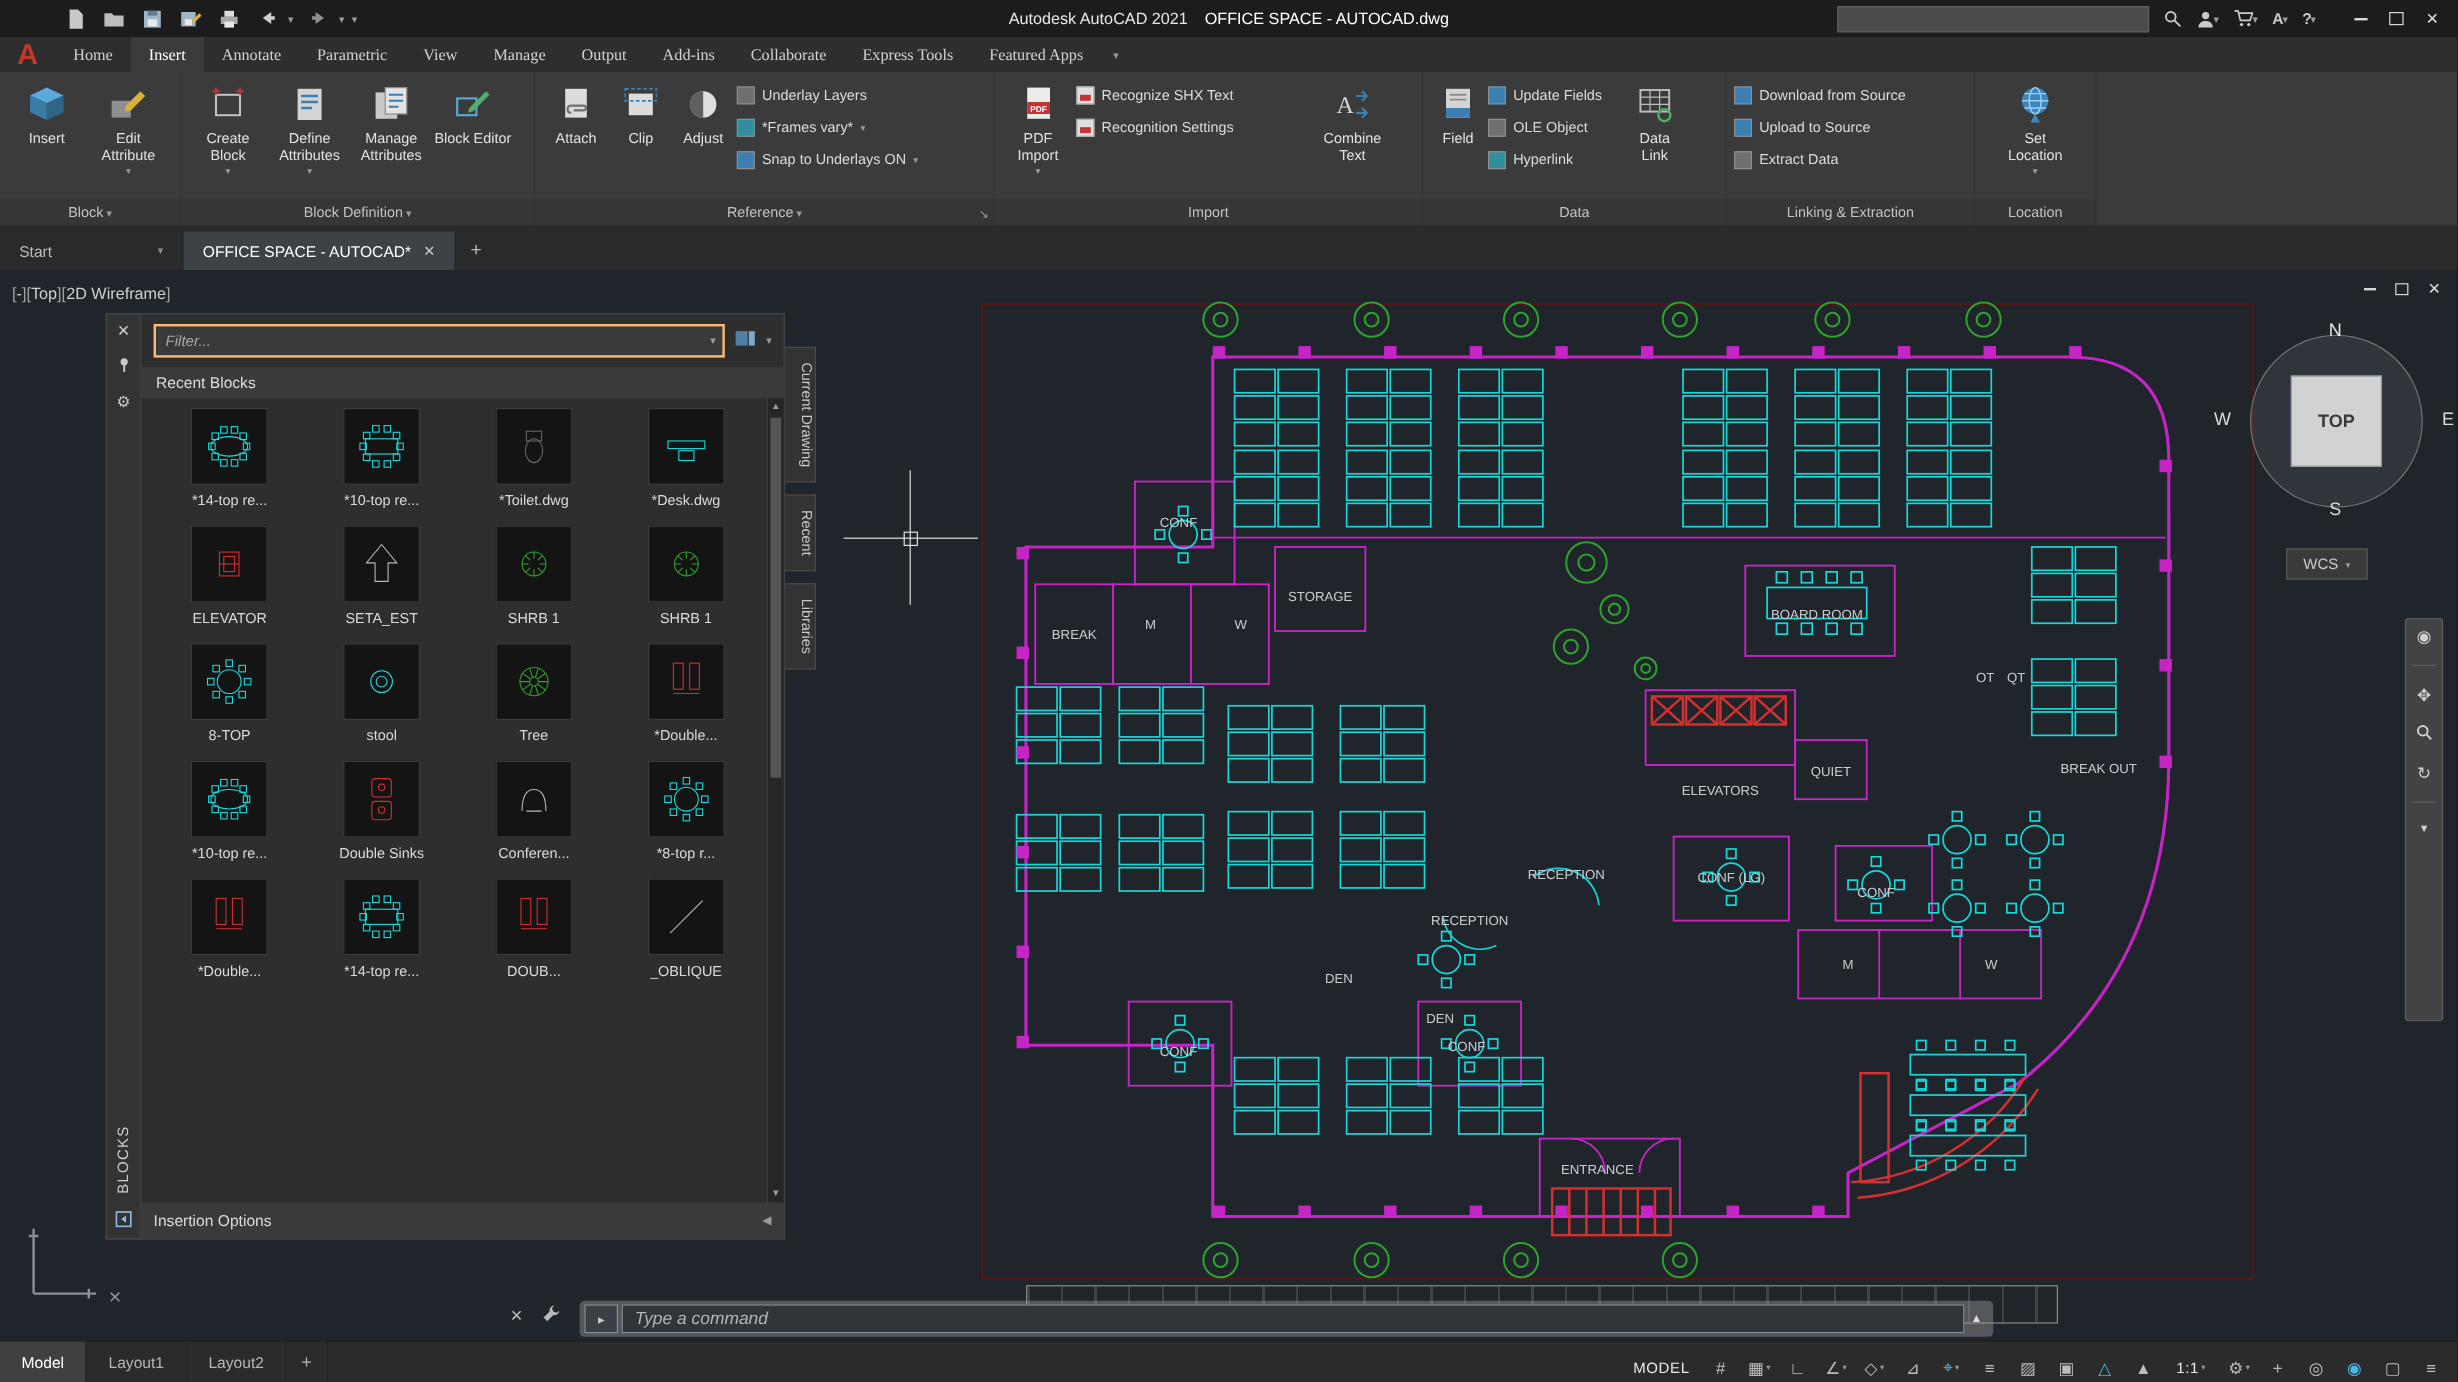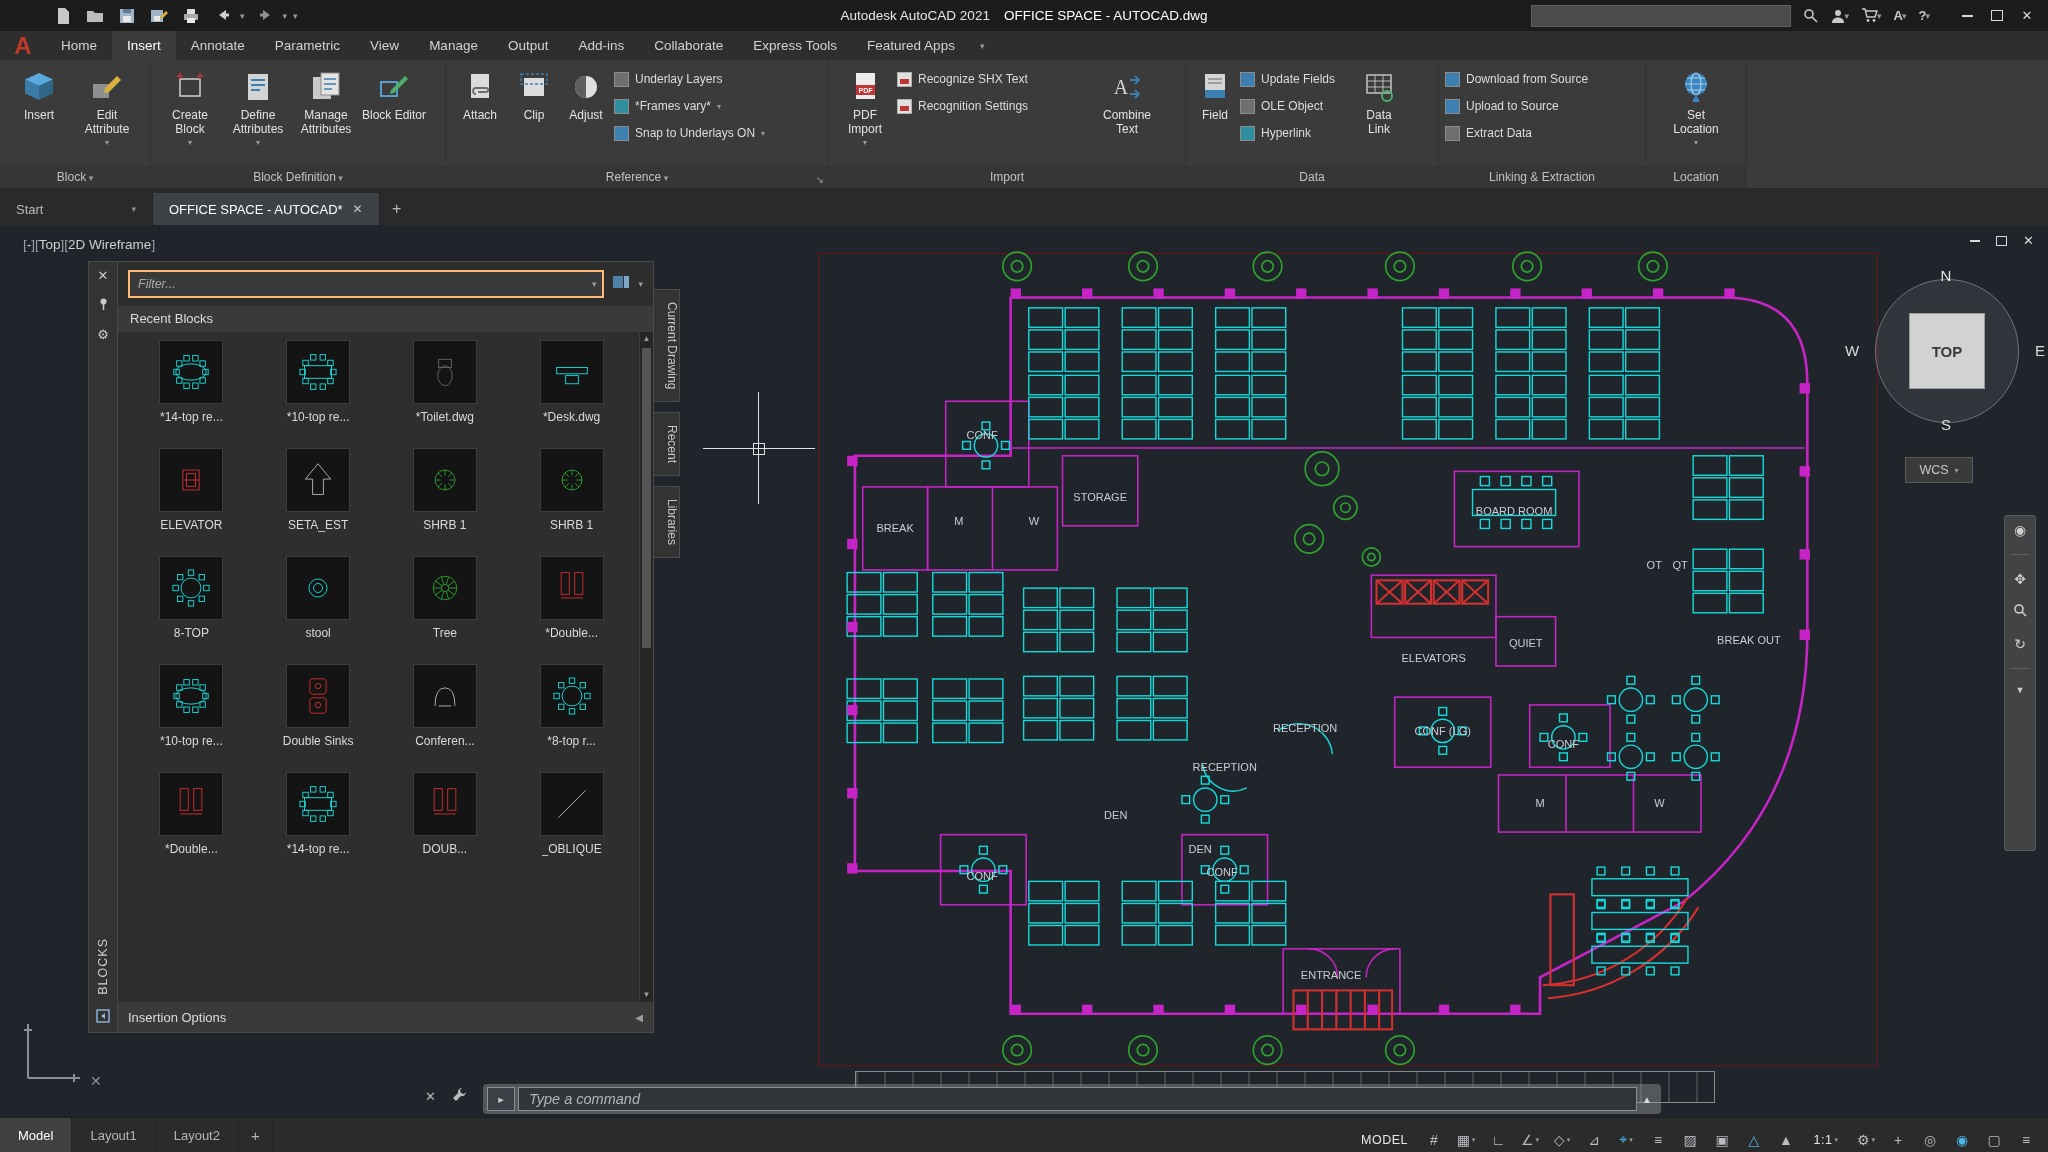--- a/index.html
+++ b/index.html
@@ -20,21 +20,21 @@
   .searchbox input::placeholder{color:#b9b9b9;font-style:italic;}
   .tbico{color:#c9c9c9;font-size:13px;display:flex;align-items:center;gap:3px;}
   .winctl{display:flex;margin-left:10px;}
   .winctl .wbtn{width:30px;height:26px;display:flex;align-items:center;justify-content:center;color:#d9d9d9;font-size:13px;}
   .wmin{width:11px;height:2px;background:#d9d9d9;}
   .wmax{width:10px;height:9px;border:1.5px solid #d9d9d9;}
   
   .menubar{position:absolute;left:0;top:31px;width:2048px;height:29px;background:#2e2e2e;display:flex;align-items:center;}
   .logo{width:46px;height:29px;display:flex;align-items:center;justify-content:center;
         color:#c0392b;font-size:24px;font-weight:bold;}
-  .menutab{padding:0 15px;height:29px;line-height:29px;font-size:13.5px;color:#d2d2d2;cursor:default;}
+  .menutab{padding:0 15px;height:29px;line-height:29px;font-size:13.5px;color:#d2d2d2;cursor:default;font-family:Liberation Serif, serif;}
   .menutab.active{background:#3b3b3b;color:#ffffff;}
   .ribbon-opt{color:#9a9a9a;font-size:9px;padding:0 10px;}
   
   .ribbon{position:absolute;left:0;top:60px;width:2048px;height:128px;background:#3b3b3b;display:flex;border-bottom:1px solid #262626;}
   .rpanel{position:relative;height:128px;border-right:1px solid #333;display:flex;flex-direction:column;}
   .rbody{flex:1;display:flex;align-items:flex-start;padding:4px 6px 0 6px;gap:2px;}
   .plabel{height:22px;line-height:22px;text-align:center;font-size:12px;color:#c2c2c2;background:#363636;}
   .plabel.has-arrow::after{content:" ▾";font-size:9px;color:#9a9a9a;}
   .dlg{position:absolute;right:4px;bottom:3px;font-size:10px;color:#9a9a9a;}
   .bigbtn{width:66px;display:flex;flex-direction:column;align-items:center;padding-top:4px;cursor:default;}
@@ -52,21 +52,21 @@
   
   .filetabs{position:absolute;left:0;top:188px;width:2048px;height:37px;background:#2a2a2a;display:flex;align-items:flex-end;}
   .ftab{height:32px;display:flex;align-items:center;padding:0 16px;font-size:13px;color:#b9b9b9;gap:10px;border-right:1px solid #222;}
   .ftab.start{min-width:120px;justify-content:space-between;}
   .ftab.active{background:#3d4247;color:#ffffff;}
   .ftab .x{color:#c9c9c9;font-size:12px;}
   .ftab .chev{font-size:9px;color:#8f8f8f;}
   .addtab{width:34px;height:32px;display:flex;align-items:center;justify-content:center;color:#b9b9b9;font-size:16px;}
   
   .canvas{position:absolute;left:0;top:225px;width:2048px;height:892px;background:#1f252b;overflow:hidden;}
-  .vplabel{position:absolute;left:10px;top:12px;font-size:13.5px;color:#cfcfcf;z-index:5;margin-left:13px;}
+  .vplabel{position:absolute;left:10px;top:12px;font-size:13.5px;color:#cfcfcf;z-index:5;}
   .vpseg{cursor:default;}
   .vpseg::before{content:"[";color:#9aa0a6;}
   .vpseg::after{content:"]";color:#9aa0a6;}
   .dwgctl{position:absolute;right:14px;top:8px;display:flex;gap:16px;z-index:5;align-items:center;}
   .dwgctl .dbtn{color:#d9d9d9;font-size:13px;display:flex;align-items:center;justify-content:center;}
   .dmin{width:10px;height:2px;background:#d9d9d9;}
   .dmax{width:9px;height:8px;border:1.5px solid #d9d9d9;}
   
   .ch-h,.ch-v{position:absolute;background:#dde2e6;z-index:3;}
   .ch-h{left:703px;top:223px;width:112px;height:1px;}
@@ -80,21 +80,21 @@
   .prail .spacer{flex:1;}
   .blocks-vert{writing-mode:vertical-rl;transform:rotate(180deg);color:#cdcdcd;font-size:12.5px;letter-spacing:1px;}
   .pmain{flex:1;background:#2e2e2e;border:1px solid #4a4a4a;border-left:none;display:flex;flex-direction:column;}
   .pfilter{display:flex;align-items:center;gap:8px;padding:8px 10px;}
   .pfilter .fwrap{flex:1;display:flex;align-items:center;background:#3a3a3a;border:2px solid #fdba74;height:24px;padding:0 6px;}
   .pfilter input{flex:1;background:transparent;border:none;outline:none;color:#ccc;font-size:12.5px;font-style:italic;font-family:"Liberation Sans",sans-serif;}
   .pfilter input::placeholder{color:#a9a9a9;font-style:italic;}
   .pfilter .chev{color:#9a9a9a;font-size:9px;}
   .psection{height:26px;line-height:26px;background:#3a3a3a;color:#dcdcdc;font-size:13px;padding-left:12px;}
   .pgridwrap{flex:1;display:flex;}
-  .pgrid{flex:1;display:grid;grid-template-columns:repeat(4,1fr);align-content:start;padding:8px 4px 0 10px;row-gap:24px;}
+  .pgrid{flex:1;display:grid;grid-template-columns:repeat(4,1fr);align-content:start;padding:8px 4px 0 10px;row-gap:14px;}
   .bcell{display:flex;flex-direction:column;align-items:center;gap:6px;}
   .bthumb{width:62px;height:62px;background:#141414;border:1px solid #3c3c3c;display:flex;align-items:center;justify-content:center;}
   .blabel2{font-size:12px;color:#dadada;max-width:110px;white-space:nowrap;overflow:hidden;text-overflow:ellipsis;}
   .pscroll{width:13px;background:#262626;border-left:1px solid #3c3c3c;display:flex;flex-direction:column;align-items:center;}
   .pscroll .sarrow{color:#9a9a9a;font-size:8px;height:14px;line-height:14px;}
   .pscroll .strack{flex:1;width:100%;position:relative;}
   .pscroll .sthumb{position:absolute;left:2px;right:2px;top:2px;height:300px;background:#555;}
   .pfooter{height:30px;background:#3a3a3a;display:flex;align-items:center;padding:0 10px;color:#dcdcdc;font-size:13px;}
   .pfooter .coll{margin-left:auto;color:#9a9a9a;font-size:10px;}
   .ptabs{position:absolute;left:566px;top:28px;display:flex;flex-direction:column;gap:10px;}

